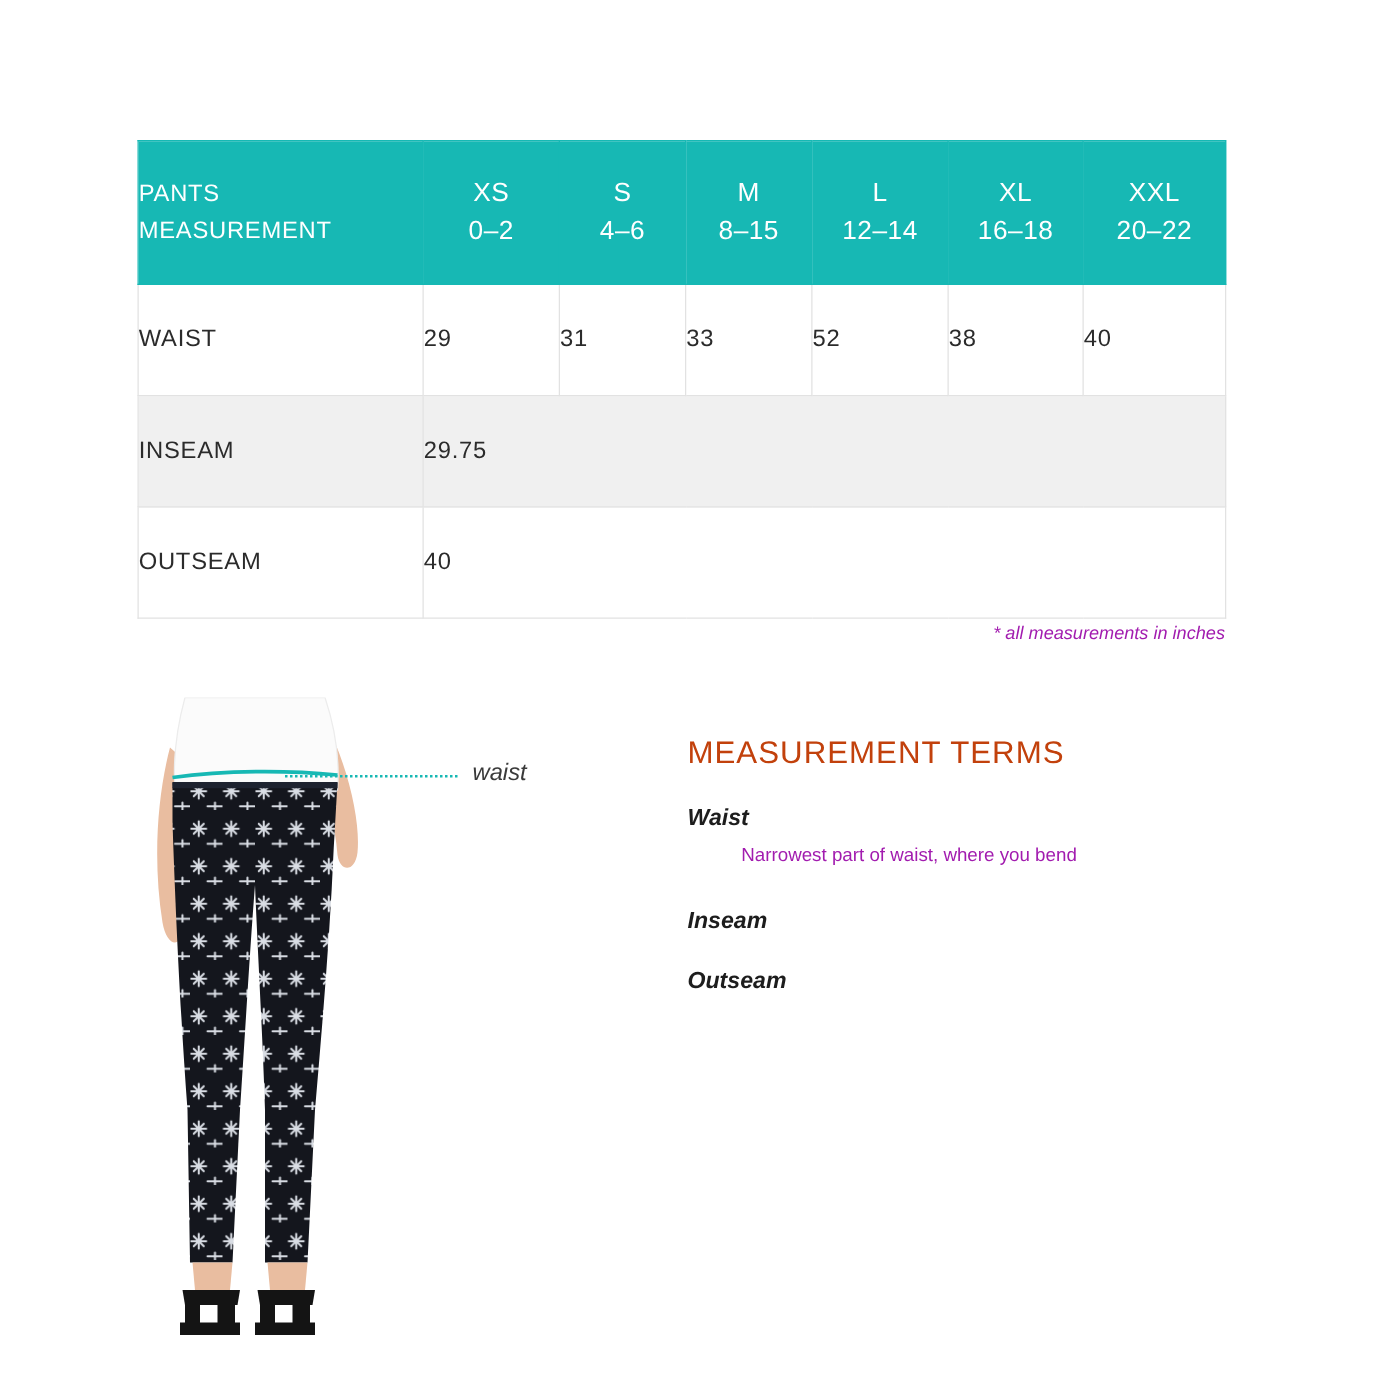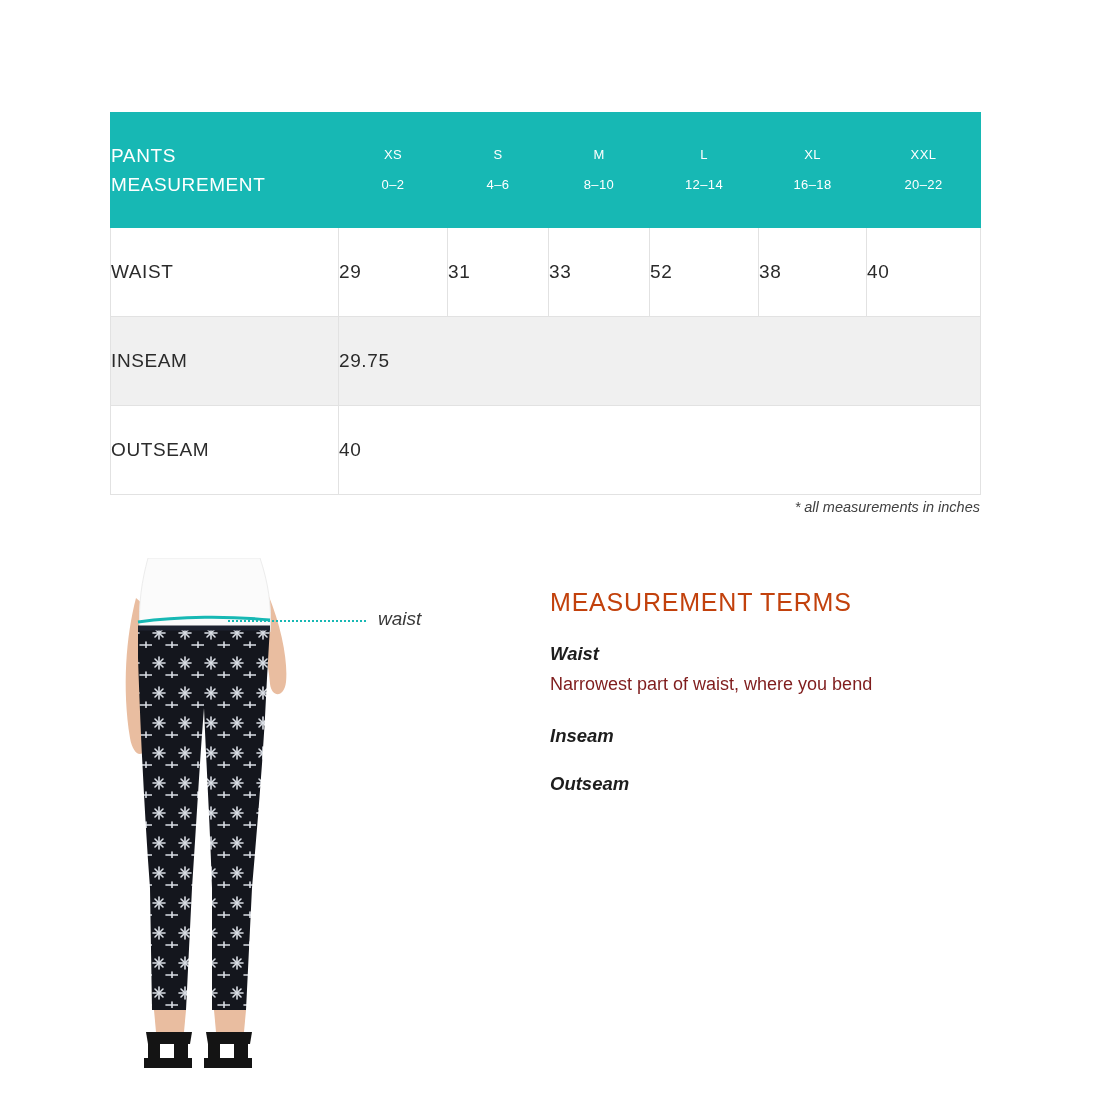--- a/index.html
+++ b/index.html
@@ -40,21 +40,21 @@
   }
   .head-label {
     text-align: left;
     padding-left: 28px;
     font-size: 19px;
     letter-spacing: 0.6px;
     line-height: 29px;
   }
   .head-size {
     text-align: center;
-    font-size: 13px;
+    font-size: 21px;
     line-height: 30px;
     letter-spacing: 0.4px;
   }
   .head-size .sz {
     display: block;
   }
   .head-size .rng {
     display: block;
   }
 
@@ -75,21 +75,21 @@
   .cell-num {
     text-align: left;
   }
   .notes {
     position: absolute;
     right: 120px;
     top: 494px;
     text-align: right;
     font-size: 14.5px;
     font-style: italic;
-    color: #404040;
+    color: #a21caf;
     line-height: 26px;
   }
 
   
   .photo-block {
     position: absolute;
     left: 100px;
     top: 558px;
     width: 400px;
     height: 510px;
@@ -131,23 +131,24 @@
     margin-bottom: 26px;
   }
   .term .t-name {
     font-size: 18.5px;
     font-weight: bold;
     font-style: italic;
     color: #1d1d1d;
     margin-bottom: 5px;
   }
   .term .t-desc {
-    font-size: 18px;
+    font-size: 15px;
     line-height: 29px;
-    color: #7f1d1d;
+    color: #a21caf;
+    margin-left: 43px;
   }
 </style>
 </head>
 <body>
 
 <table class="size-table">
   <colgroup>
     <col style="width:228px">
     <col style="width:109px">
     <col style="width:101px">
@@ -165,21 +166,21 @@
       <th class="head-size">
         <span class="sz">XS</span>
         <span class="rng">0–2</span>
       </th>
       <th class="head-size">
         <span class="sz">S</span>
         <span class="rng">4–6</span>
       </th>
       <th class="head-size">
         <span class="sz">M</span>
-        <span class="rng">8–10</span>
+        <span class="rng">8–15</span>
       </th>
       <th class="head-size">
         <span class="sz">L</span>
         <span class="rng">12–14</span>
       </th>
       <th class="head-size">
         <span class="sz">XL</span>
         <span class="rng">16–18</span>
       </th>
       <th class="head-size">

